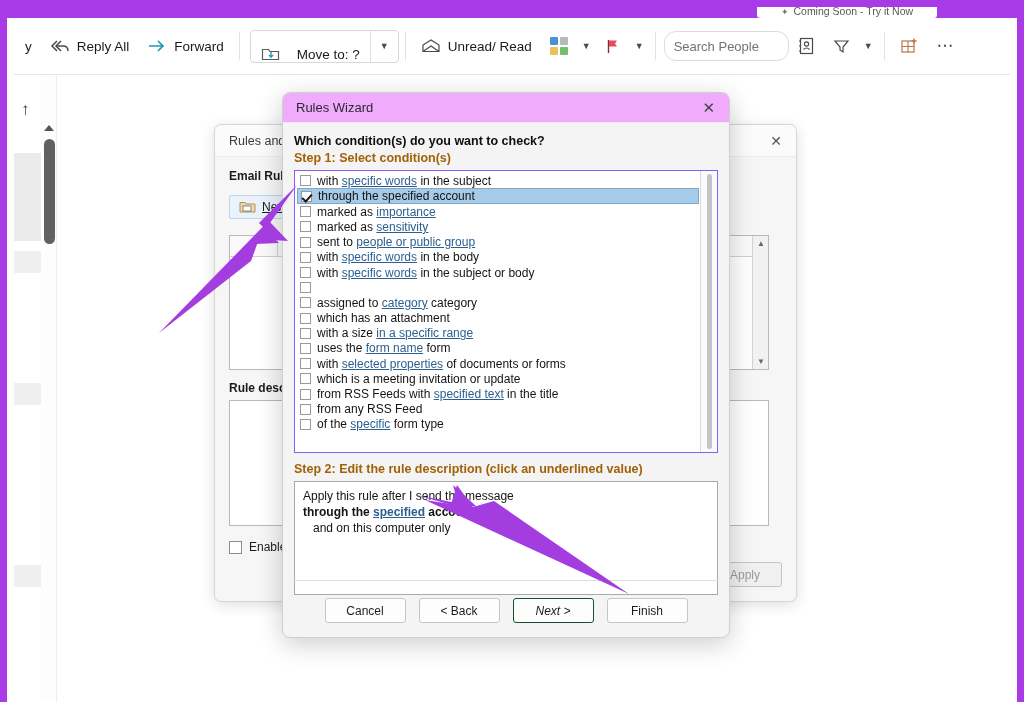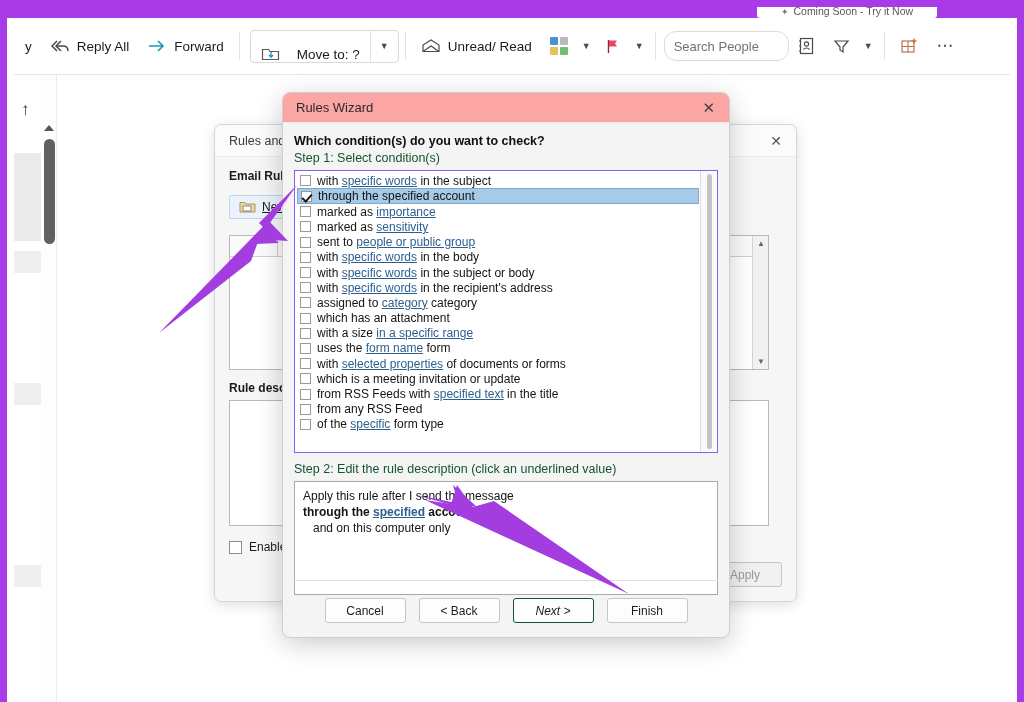--- a/index.html
+++ b/index.html
@@ -204,32 +204,32 @@
     position: absolute; left: 275px; top: 85px;
     width: 448px; height: 546px;
     background: #f4f4f4;
     border: 1px solid #cfcfcf;
     border-radius: 8px;
     box-shadow: 0 6px 26px rgba(0,0,0,0.20);
     font-size: 12px; color: #141414;
     overflow: hidden;
   }
   #rw-titlebar {
-    height: 30px; background: #fca5a5;
+    height: 30px; background: #f0abfc;
     border-bottom: 1px solid #ececec;
     display: flex; align-items: center; justify-content: space-between;
     padding: 0 11px 0 13px;
   }
   #rw-title { font-size: 13px; color: #2b2b2b; }
   #rw-close { font-size: 15px; color: #444; line-height: 1; padding: 0 3px; }
 
   #rw-body { padding: 11px 11px 8px 11px; position: relative; height: calc(100% - 30px); }
 
   .rw-q { font-size: 12.5px; font-weight: bold; color: #0f0f0f; margin-bottom: 3px; }
-  .rw-step { font-size: 12.5px; font-weight: normal; color: #14532d; margin-bottom: 5px; }
+  .rw-step { font-size: 12.5px; font-weight: bold; color: #a16207; margin-bottom: 5px; }
 
   #cond-list {
     background: #ffffff;
     border: 1px solid #8b5cf6;
     height: 283px;
     position: relative;
     overflow: hidden;
   }
   #cond-inner {
     position: absolute; left: 0; top: 0; right: 17px; bottom: 0;
@@ -531,21 +531,20 @@
             <div class="cond-row">
               <span class="cbx"></span>
               <span class="cond-text">with <span class="lnk">specific words</span> in the body</span>
             </div>
             <div class="cond-row">
               <span class="cbx"></span>
               <span class="cond-text">with <span class="lnk">specific words</span> in the subject or body</span>
             </div>
             <div class="cond-row">
               <span class="cbx"></span>
-              <span class="cond-text">with <span class="lnk">specific words</span> in the recipient's address</span>
             </div>
             <div class="cond-row">
               <span class="cbx"></span>
               <span class="cond-text">assigned to <span class="lnk">category</span> category</span>
             </div>
             <div class="cond-row">
               <span class="cbx"></span>
               <span class="cond-text">which has an attachment</span>
             </div>
             <div class="cond-row">

